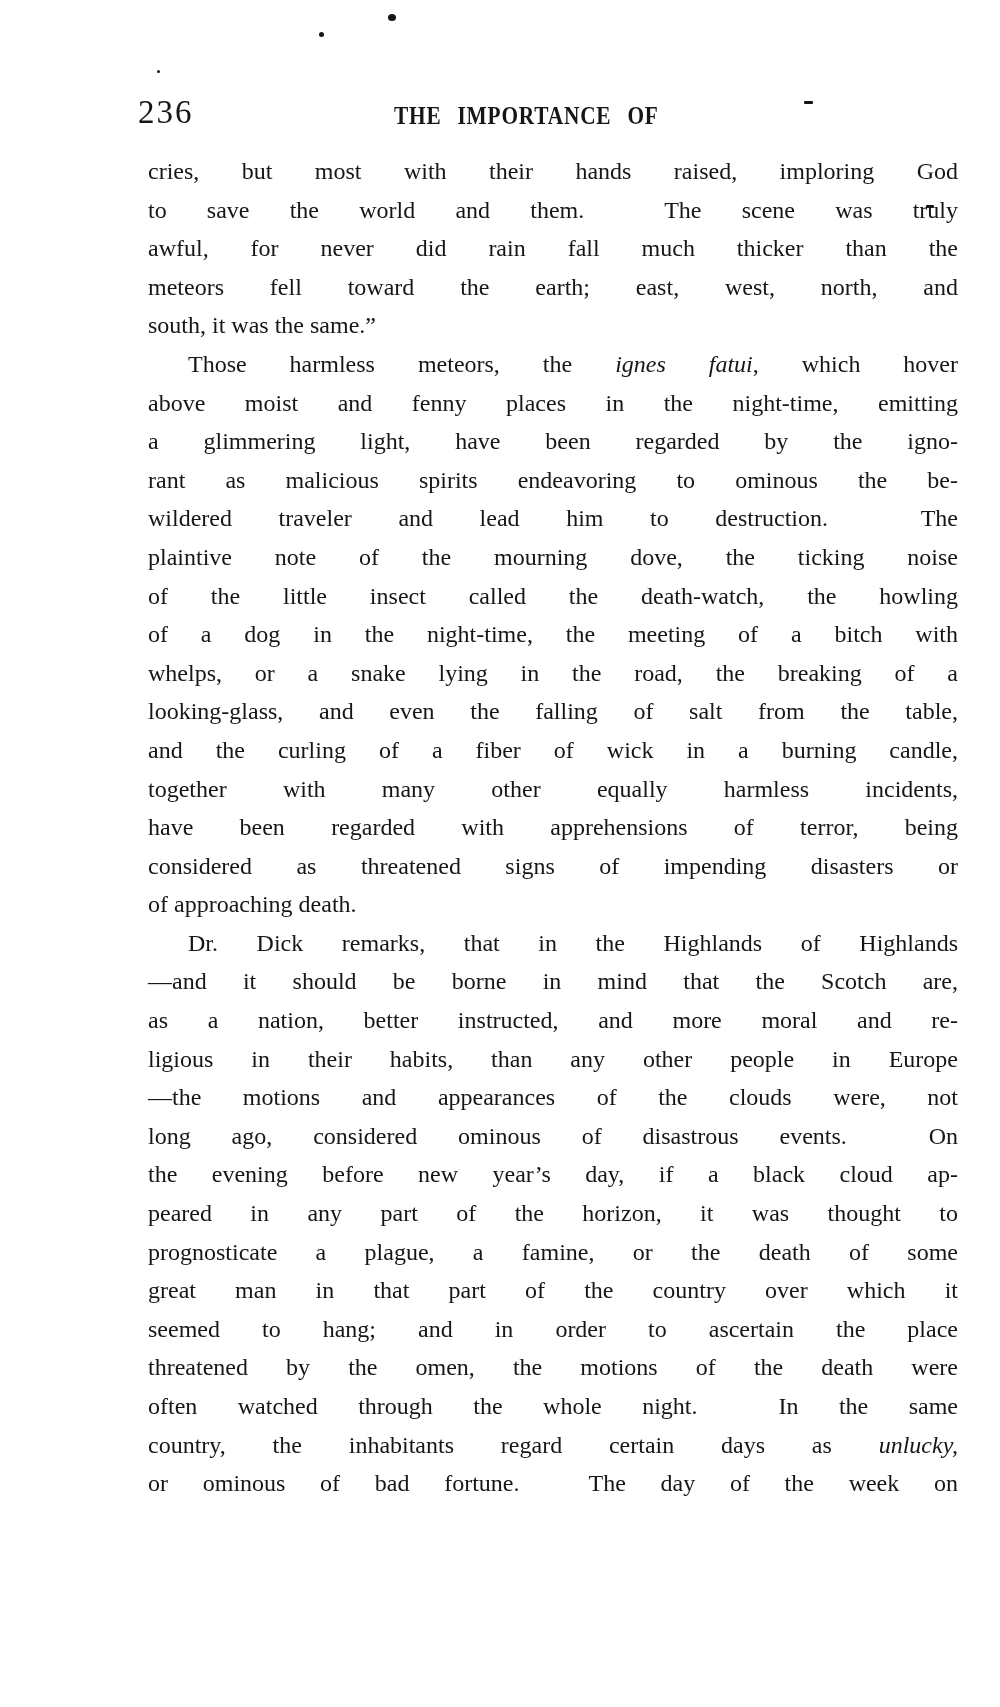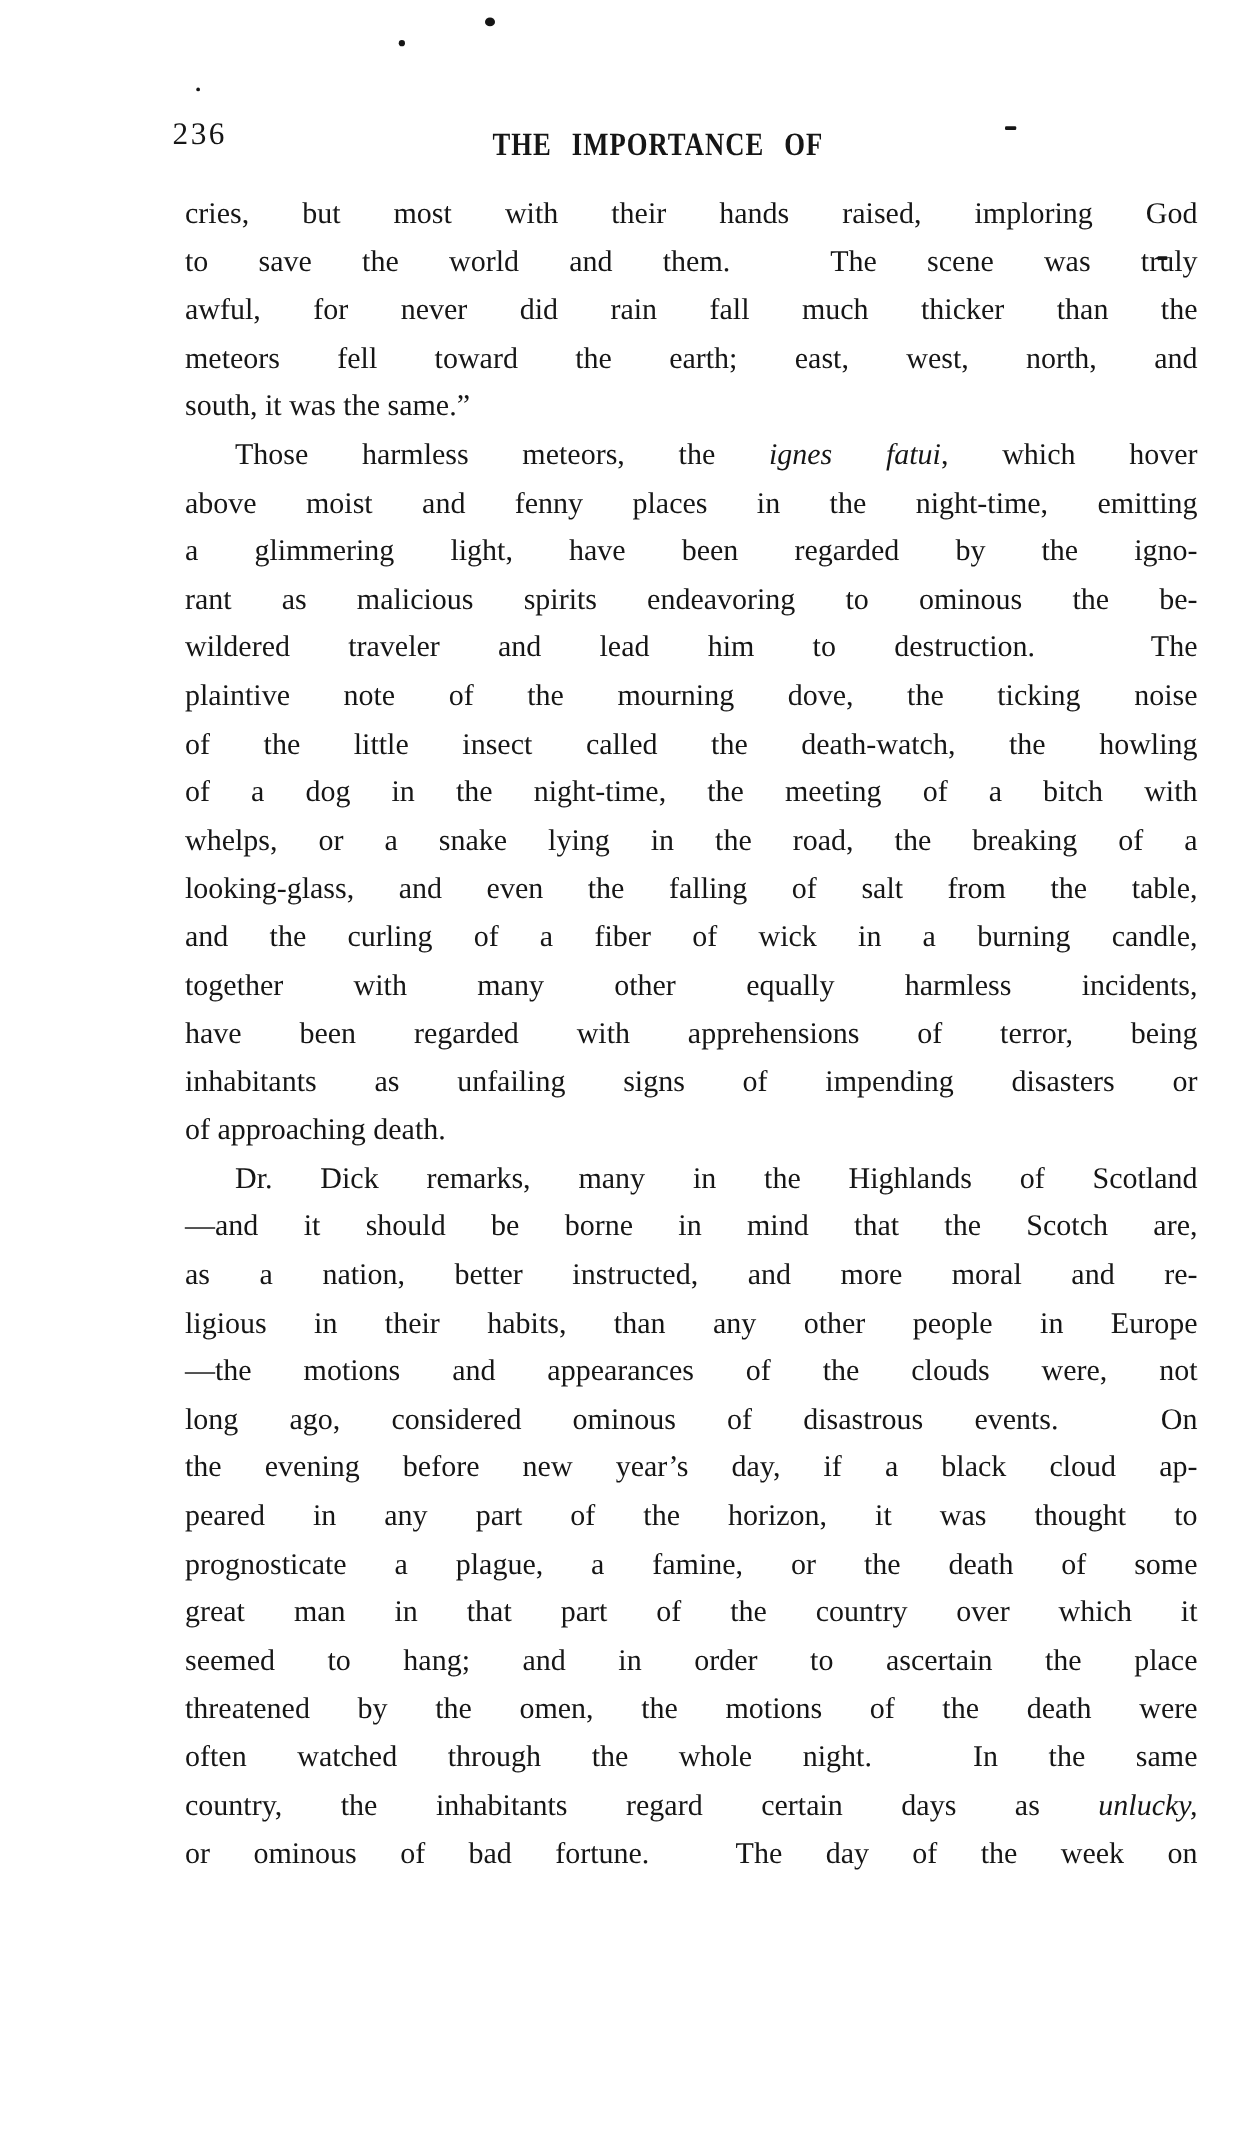--- a/index.html
+++ b/index.html
@@ -10,21 +10,21 @@
     margin: 0 auto;
     background: #ffffff;
     color: #161616;
     font-family: "Liberation Serif", "DejaVu Serif", serif;
     overflow: hidden;
   }
   .pagenum {
     position: absolute;
     left: 138px;
     top: 94px;
-    font-size: 25px;
+    font-size: 33px;
     letter-spacing: 2px;
   }
   .running-title {
     position: absolute;
     left: 394px;
     top: 101px;
     font-size: 26px;
     font-weight: bold;
     letter-spacing: 1px;
     word-spacing: 12px;
@@ -80,23 +80,23 @@
       <div class="line"><span>rant as malicious spirits endeavoring to ominous the be-</span></div>
       <div class="line"><span>wildered traveler and lead him to destruction.&nbsp; The</span></div>
       <div class="line"><span>plaintive note of the mourning dove, the ticking noise</span></div>
       <div class="line"><span>of the little insect called the death-watch, the howling</span></div>
       <div class="line"><span>of a dog in the night-time, the meeting of a bitch with</span></div>
       <div class="line"><span>whelps, or a snake lying in the road, the breaking of a</span></div>
       <div class="line"><span>looking-glass, and even the falling of salt from the table,</span></div>
       <div class="line"><span>and the curling of a fiber of wick in a burning candle,</span></div>
       <div class="line"><span>together with many other equally harmless incidents,</span></div>
       <div class="line"><span>have been regarded with apprehensions of terror, being</span></div>
-      <div class="line"><span>inhabitants as unfailing signs of impending disasters or</span></div>
+      <div class="line"><span>considered as threatened signs of impending disasters or</span></div>
       <div class="line para-end"><span>of approaching death.</span></div>
-      <div class="line indent"><span>Dr. Dick remarks, many in the Highlands of Scotland</span></div>
+      <div class="line indent"><span>Dr. Dick remarks, that in the Highlands of Highlands</span></div>
       <div class="line"><span>—and it should be borne in mind that the Scotch are,</span></div>
       <div class="line"><span>as a nation, better instructed, and more moral and re-</span></div>
       <div class="line"><span>ligious in their habits, than any other people in Europe</span></div>
       <div class="line"><span>—the motions and appearances of the clouds were, not</span></div>
       <div class="line"><span>long ago, considered ominous of disastrous events.&nbsp; On</span></div>
       <div class="line"><span>the evening before new year’s day, if a black cloud ap-</span></div>
       <div class="line"><span>peared in any part of the horizon, it was thought to</span></div>
       <div class="line"><span>prognosticate a plague, a famine, or the death of some</span></div>
       <div class="line"><span>great man in that part of the country over which it</span></div>
       <div class="line"><span>seemed to hang; and in order to ascertain the place</span></div>

